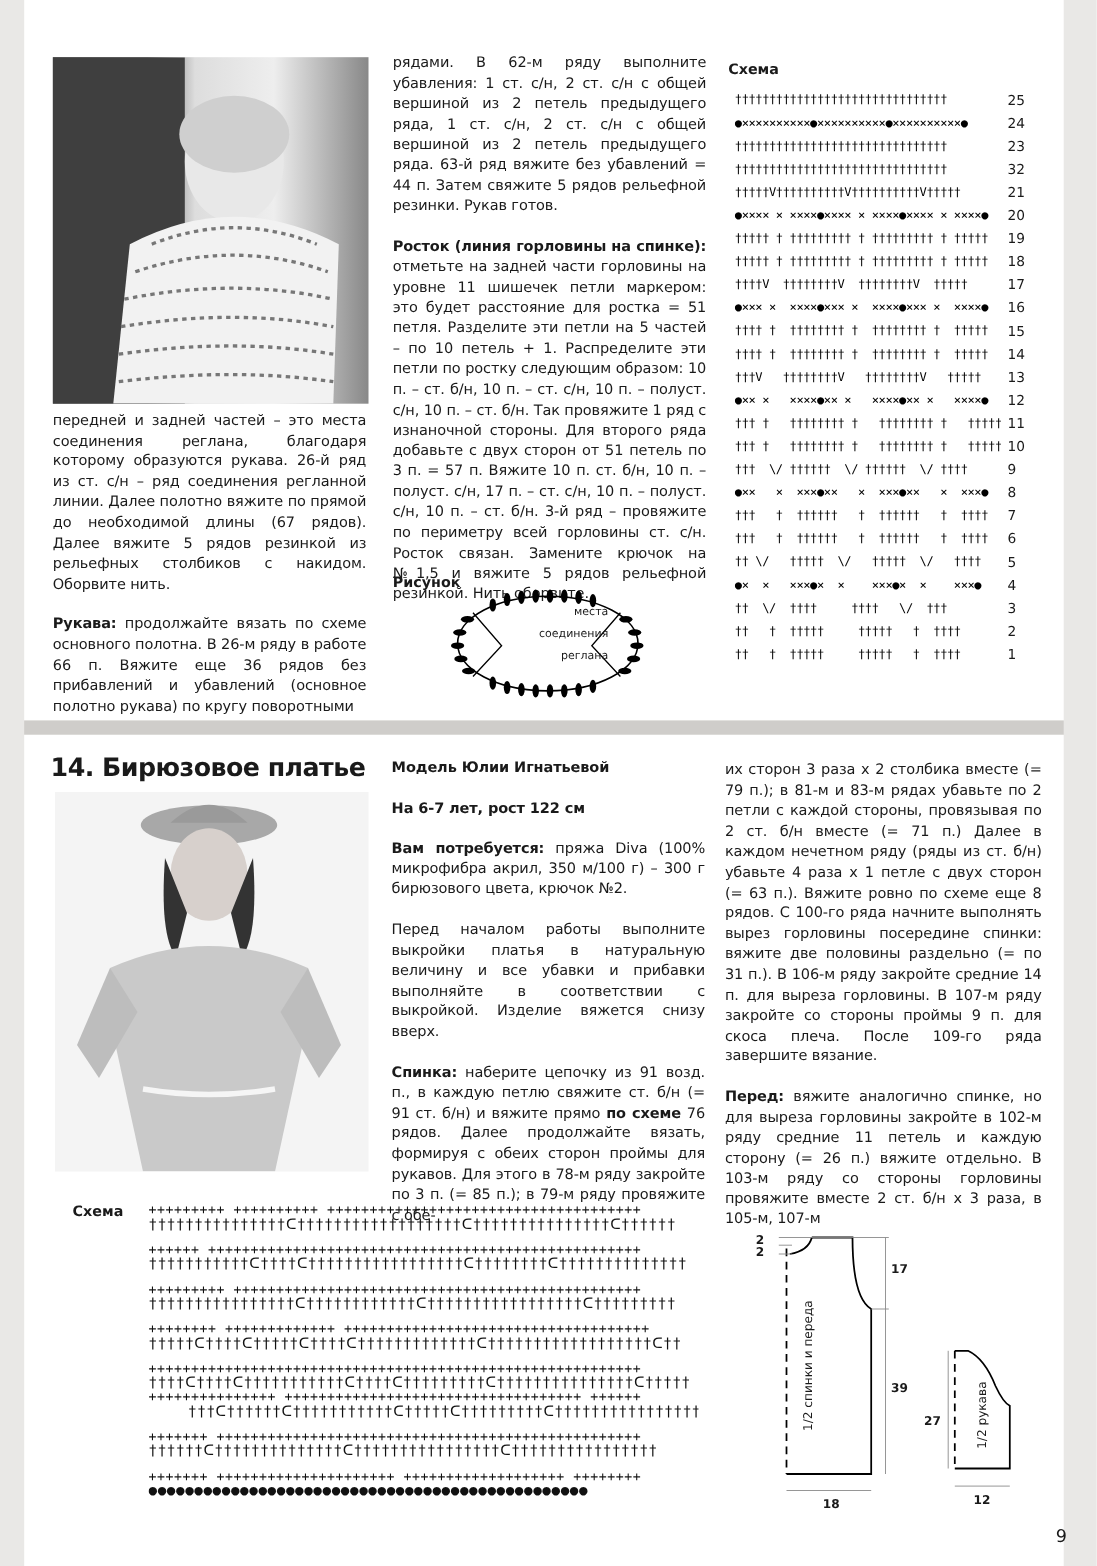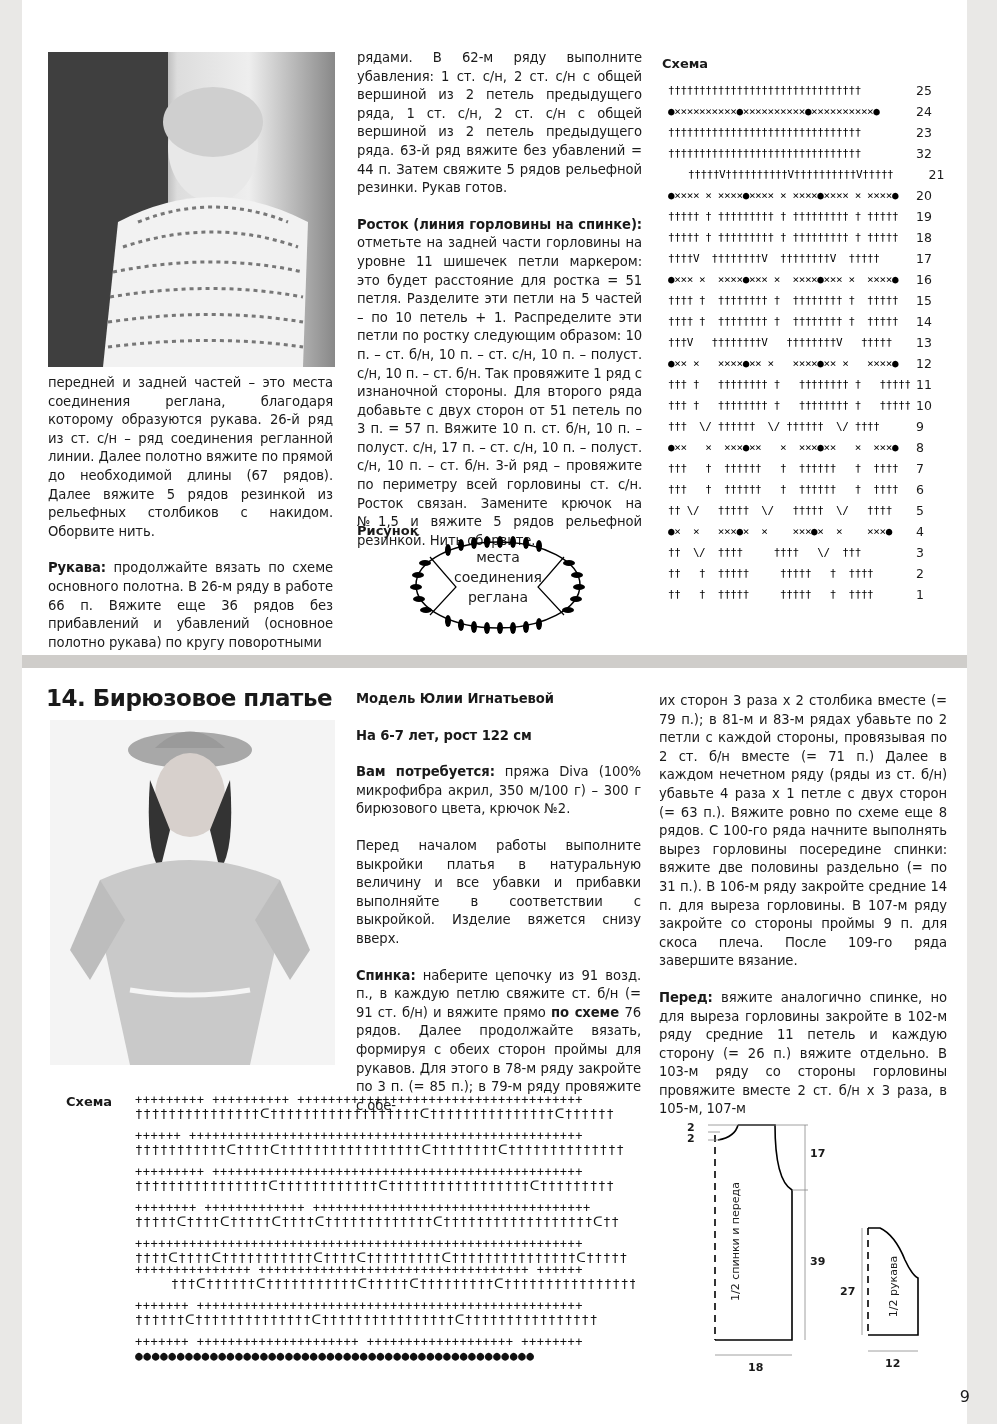--- a/index.html
+++ b/index.html
@@ -83,21 +83,21 @@
         <ellipse cx="18" cy="75" rx="6" ry="3"></ellipse>
       <ellipse cx="161" cy="28" rx="6" ry="3"></ellipse>
         <ellipse cx="169" cy="40" rx="6" ry="3"></ellipse>
         <ellipse cx="171" cy="52" rx="6" ry="3"></ellipse>
         <ellipse cx="168" cy="64" rx="6" ry="3"></ellipse>
         <ellipse cx="160" cy="75" rx="6" ry="3"></ellipse>
     </g>
     <polyline points="22,22 48,52 22,80" fill="none" stroke="#000" stroke-width="1.2"></polyline>
     <polyline points="156,22 130,52 156,80" fill="none" stroke="#000" stroke-width="1.2"></polyline>
   </svg>
-  <div class="abs" style="left:35px;top:12px;width:110px;text-align:center;font-size:14px;line-height:20px;">
+  <div class="abs" style="left:35px;top:12px;width:110px;text-align:right;font-size:10px;line-height:20px;">
     <div>места</div>
     <div>соединения</div>
     <div>реглана</div>
   </div>
 </div>
 
 <div class="abs h-small" style="left:662px;top:56px;">Схема</div>
 <div class="abs" id="top-chart" style="left:668px;top:80px;width:280px;">
     <div class="row">
       <span class="chart-sym" style="width: 242px; overflow: hidden; display: inline-block;">†††††††††††††††††††††††††††††††</span>
@@ -109,21 +109,21 @@
     </div>
     <div class="row">
       <span class="chart-sym" style="width: 242px; overflow: hidden; display: inline-block;">†††††††††††††††††††††††††††††††</span>
       <span class="rownum">23</span>
     </div>
     <div class="row">
       <span class="chart-sym" style="width: 242px; overflow: hidden; display: inline-block;">†††††††††††††††††††††††††††††††</span>
       <span class="rownum">32</span>
     </div>
     <div class="row">
-      <span class="chart-sym" style="width: 242px; overflow: hidden; display: inline-block; margin-left: 20px;">†††††V††††††††††V††††††††††V†††††</span>
+      <span class="chart-sym" style="width: 242px; overflow: hidden; display: inline-block;">†††††V††††††††††V††††††††††V†††††</span>
       <span class="rownum">21</span>
     </div>
     <div class="row">
       <span class="chart-sym" style="width: 242px; overflow: hidden; display: inline-block;">●×××× × ××××●×××× × ××××●×××× × ××××●</span>
       <span class="rownum">20</span>
     </div>
     <div class="row">
       <span class="chart-sym" style="width: 242px; overflow: hidden; display: inline-block;">††††† † ††††††††† † ††††††††† † †††††</span>
       <span class="rownum">19</span>
     </div>

